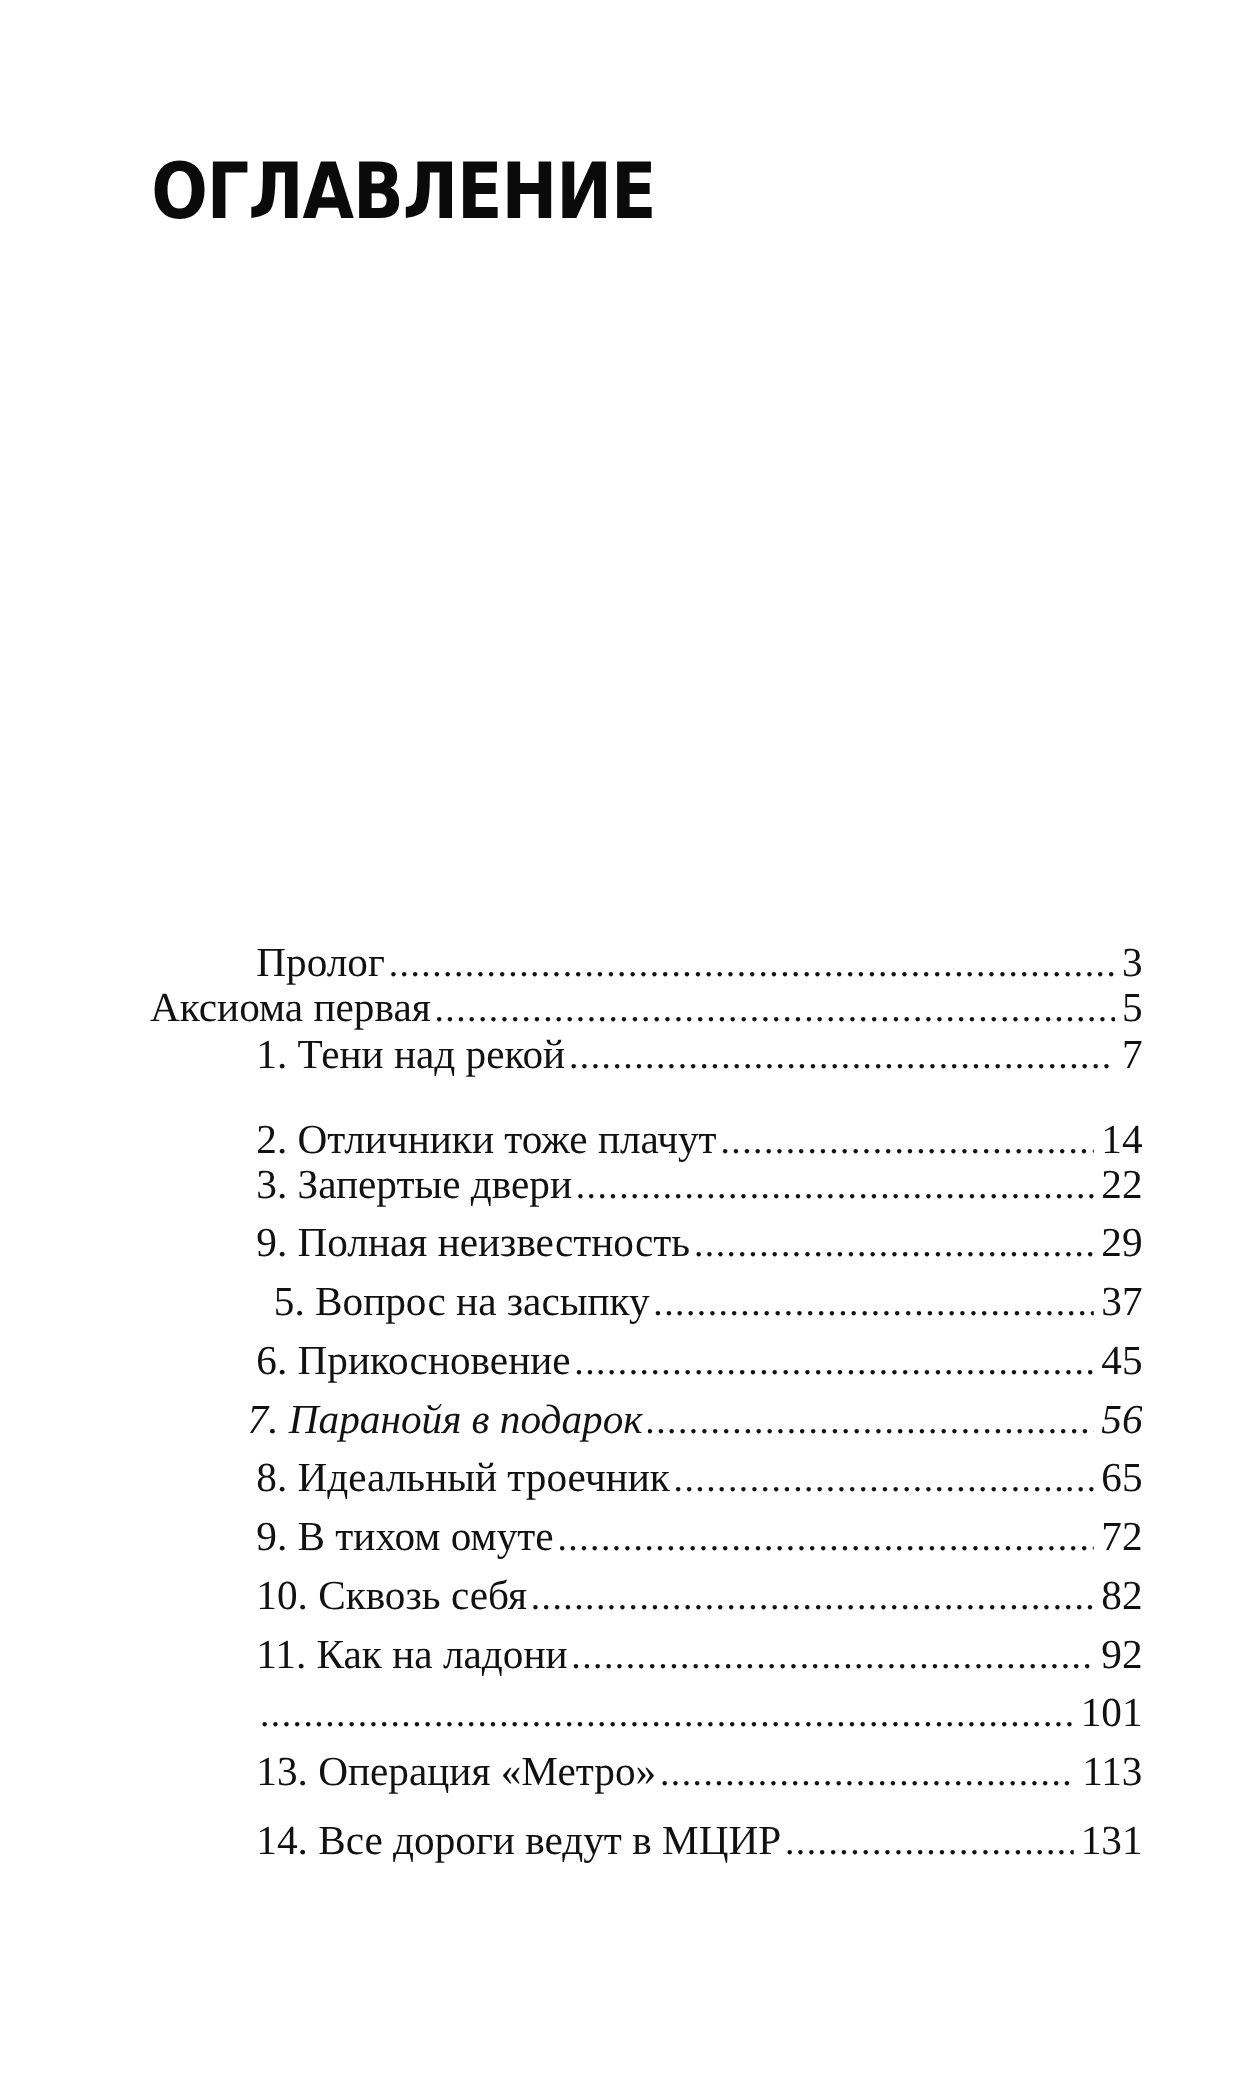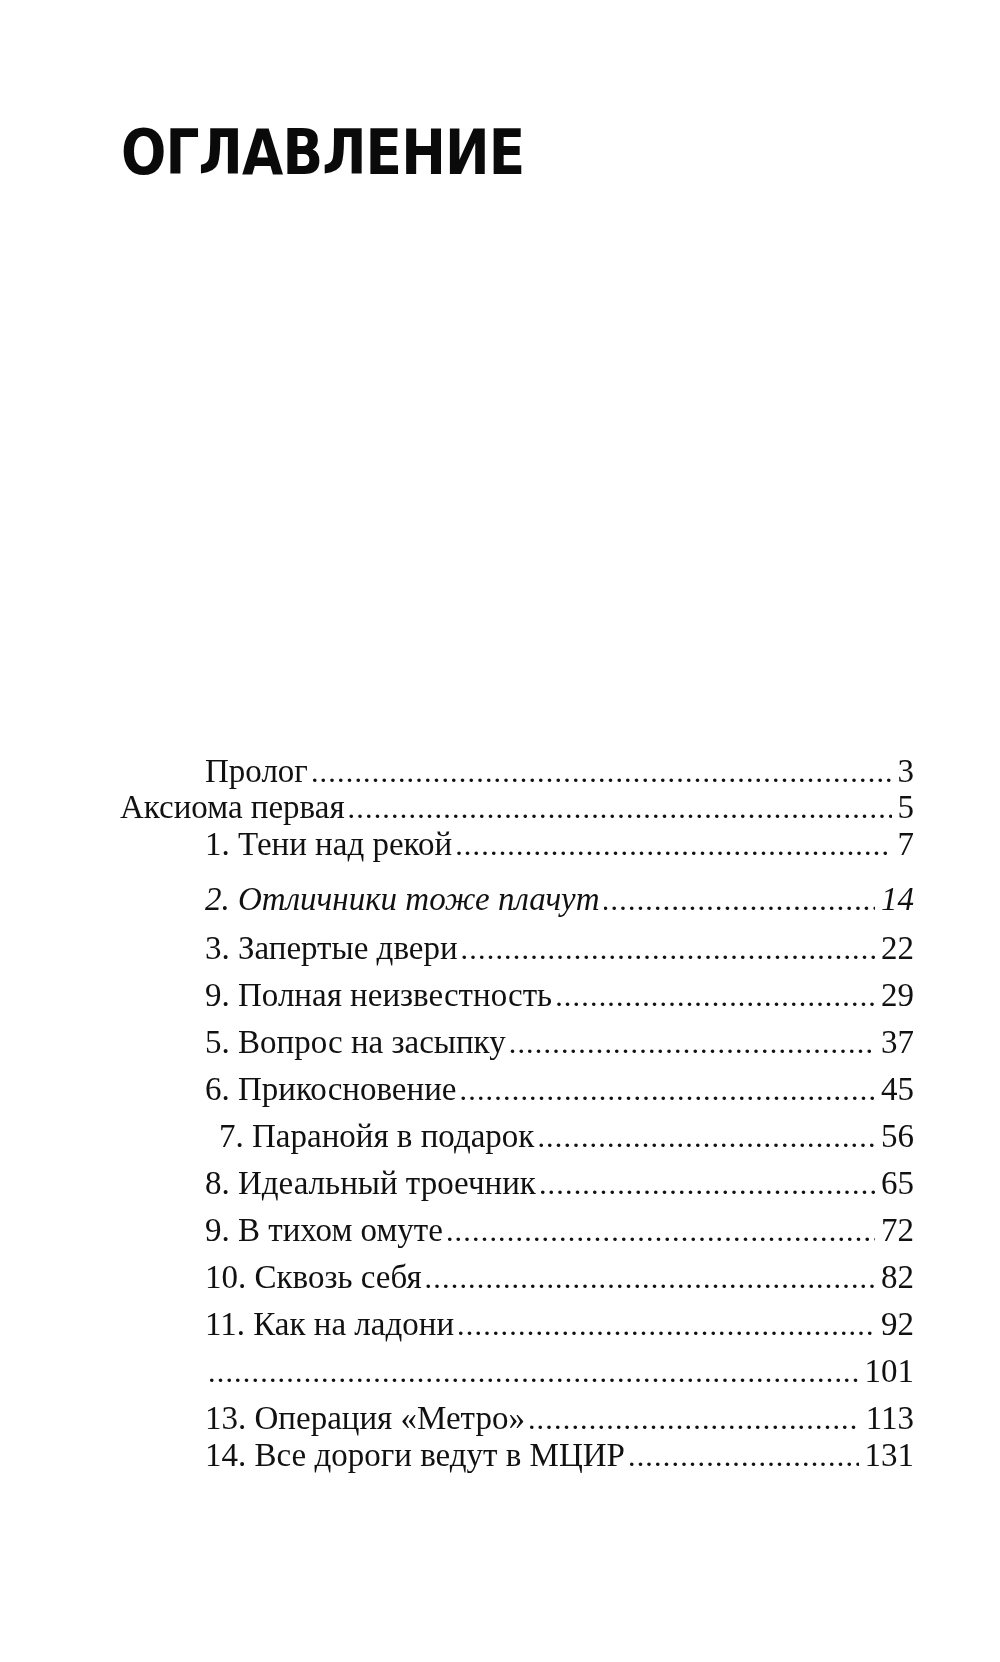--- a/index.html
+++ b/index.html
@@ -46,46 +46,46 @@
   <div class="row" style="top:47px; left:120px;">
     <span class="label">Аксиома первая</span>
     <span class="leader"></span>
     <span class="page">5</span>
   </div>
   <div class="row" style="top:84px; left:205px;">
     <span class="label">1. Тени над рекой</span>
     <span class="leader"></span>
     <span class="page">7</span>
   </div>
-  <div class="row" style="top:139px; left:205px;font-style:italic;">
+  <div class="row" style="top:152px; left:205px;">
     <span class="label">2. Отличники тоже плачут</span>
     <span class="leader"></span>
     <span class="page">14</span>
   </div>
   <div class="row" style="top:188px; left:205px;">
     <span class="label">3. Запертые двери</span>
     <span class="leader"></span>
     <span class="page">22</span>
   </div>
   <div class="row" style="top:235px; left:205px;">
     <span class="label">9. Полная неизвестность</span>
     <span class="leader"></span>
     <span class="page">29</span>
   </div>
-  <div class="row" style="top:282px; left:205px;justify-content:space-between;">
+  <div class="row" style="top:282px; left:219px;justify-content:space-between;">
     <span class="label">5. Вопрос на засыпку</span>
     <span class="leader"></span>
     <span class="page">37</span>
   </div>
   <div class="row" style="top:329px; left:205px;">
     <span class="label">6. Прикосновение</span>
     <span class="leader"></span>
     <span class="page">45</span>
   </div>
-  <div class="row" style="top:376px; left:219px;">
+  <div class="row" style="top:376px; left:198px;font-style:italic;">
     <span class="label">7. Паранойя в подарок</span>
     <span class="leader"></span>
     <span class="page">56</span>
   </div>
   <div class="row" style="top:423px; left:205px;">
     <span class="label">8. Идеальный троечник</span>
     <span class="leader"></span>
     <span class="page">65</span>
   </div>
   <div class="row" style="top:470px; left:205px;font-family:Liberation Serif, serif;">
@@ -105,18 +105,18 @@
   </div>
   <div class="row" style="top:611px; left:205px;">
     <span class="leader"></span>
     <span class="page">101</span>
   </div>
   <div class="row" style="top:658px; left:205px;">
     <span class="label">13. Операция «Метро»</span>
     <span class="leader"></span>
     <span class="page">113</span>
   </div>
-  <div class="row" style="top:695px; left:205px;">
+  <div class="row" style="top:713px; left:205px;">
     <span class="label">14. Все дороги ведут в МЦИР</span>
     <span class="leader"></span>
     <span class="page">131</span>
   </div>
 </div>
 
 </body></html>

